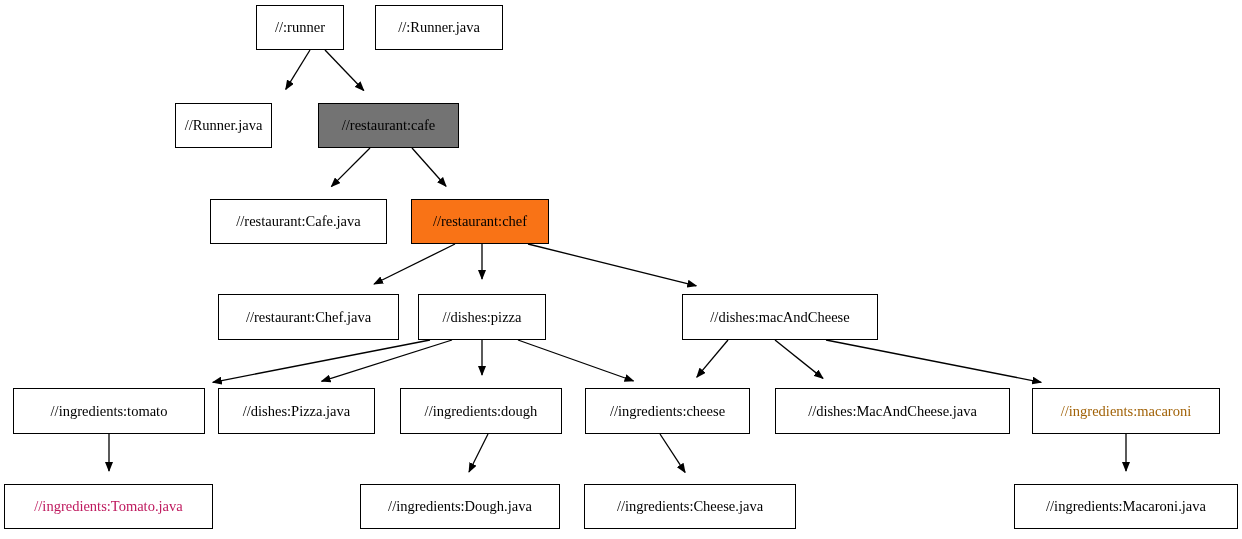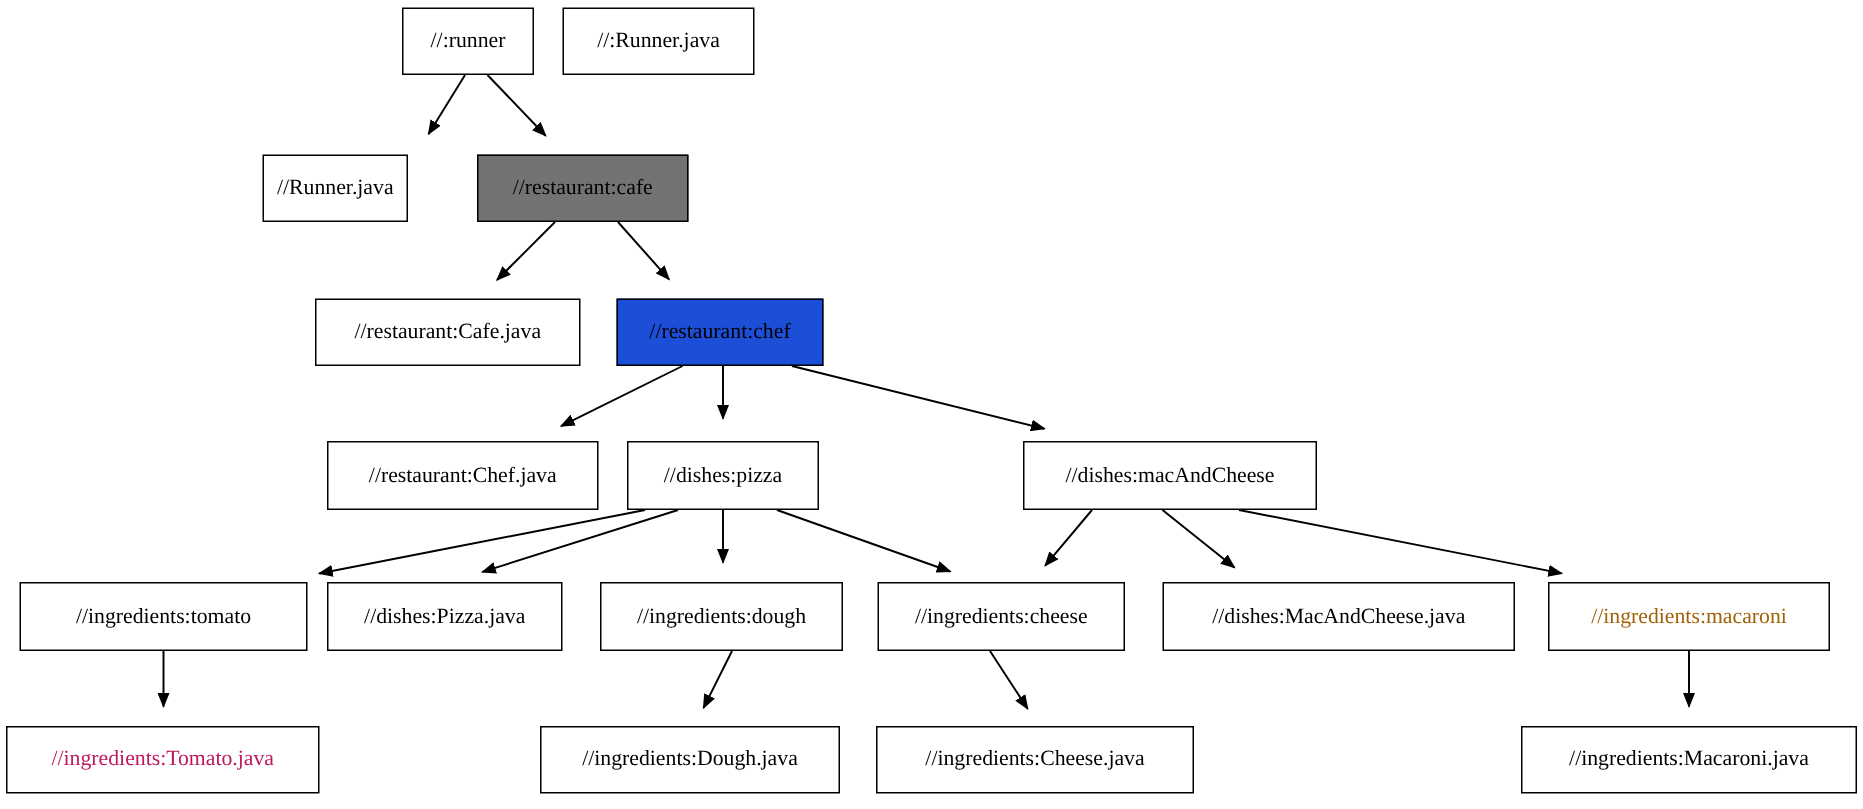--- a/index.html
+++ b/index.html
@@ -77,36 +77,36 @@
         <line x1="775" y1="340" x2="822.9721807150128" y2="378.37774457201016" stroke="#000000" stroke-width="1.3" marker-end="url(#arrowhead)"></line>
         <line x1="826" y1="340" x2="1041.1687606153102" y2="382.2652922637217" stroke="#000000" stroke-width="1.3" marker-end="url(#arrowhead)"></line>
         <line x1="109" y1="434" x2="109" y2="471" stroke="#000000" stroke-width="1.3" marker-end="url(#arrowhead)"></line>
         <line x1="488" y1="434" x2="469.0249223594996" y2="471.9501552810008" stroke="#000000" stroke-width="1.3" marker-end="url(#arrowhead)"></line>
         <line x1="660" y1="434" x2="685.0835899750776" y2="472.4615046284525" stroke="#000000" stroke-width="1.3" marker-end="url(#arrowhead)"></line>
         <line x1="1126" y1="434" x2="1126" y2="471" stroke="#000000" stroke-width="1.3" marker-end="url(#arrowhead)"></line>
       </g>
   </svg>
 
   <div id="node-layer">
-      <div class="graph-node" style="left: 268px; top: 5px; width: 88px; height: 45px; border-color: rgb(0, 0, 0); background: rgb(255, 255, 255); color: rgb(0, 0, 0);">
+      <div class="graph-node" style="left: 256px; top: 5px; width: 88px; height: 45px; border-color: rgb(0, 0, 0); background: rgb(255, 255, 255); color: rgb(0, 0, 0);">
         <span class="node-label">//:runner</span>
       </div>
       <div class="graph-node" style="left: 375px; top: 5px; width: 128px; height: 45px; border-color: rgb(0, 0, 0); background: rgb(255, 255, 255); color: rgb(0, 0, 0);">
         <span class="node-label">//:Runner.java</span>
       </div>
       <div class="graph-node" style="left: 175px; top: 103px; width: 97px; height: 45px; border-color: rgb(0, 0, 0); background: rgb(255, 255, 255); color: #000000;">
         <span class="node-label">//Runner.java</span>
       </div>
       <div class="graph-node" style="left: 318px; top: 103px; width: 141px; height: 45px; border-color: rgb(0, 0, 0); background: #737373; color: rgb(0, 0, 0);">
         <span class="node-label">//restaurant:cafe</span>
       </div>
       <div class="graph-node" style="left: 210px; top: 199px; width: 177px; height: 45px; border-color: rgb(0, 0, 0); background: rgb(255, 255, 255); color: rgb(0, 0, 0);">
         <span class="node-label">//restaurant:Cafe.java</span>
       </div>
-      <div class="graph-node" style="left: 411px; top: 199px; width: 138px; height: 45px; border-color: rgb(0, 0, 0); background: #1d4ed8; color: rgb(0, 0, 0);">
+      <div class="graph-node" style="left: 411px; top: 199px; width: 138px; height: 45px; border-color: rgb(0, 0, 0); background: #f97316; color: rgb(0, 0, 0);">
         <span class="node-label">//restaurant:chef</span>
       </div>
       <div class="graph-node" style="left: 218px; top: 294px; width: 181px; height: 46px; border-color: rgb(0, 0, 0); background: rgb(255, 255, 255); color: rgb(0, 0, 0);">
         <span class="node-label">//restaurant:Chef.java</span>
       </div>
       <div class="graph-node" style="left: 418px; top: 294px; width: 128px; height: 46px; border-color: rgb(0, 0, 0); background: rgb(255, 255, 255); color: rgb(0, 0, 0);">
         <span class="node-label">//dishes:pizza</span>
       </div>
       <div class="graph-node" style="left: 682px; top: 294px; width: 196px; height: 46px; border-color: rgb(0, 0, 0); background: rgb(255, 255, 255); color: rgb(0, 0, 0);">
         <span class="node-label">//dishes:macAndCheese</span>

